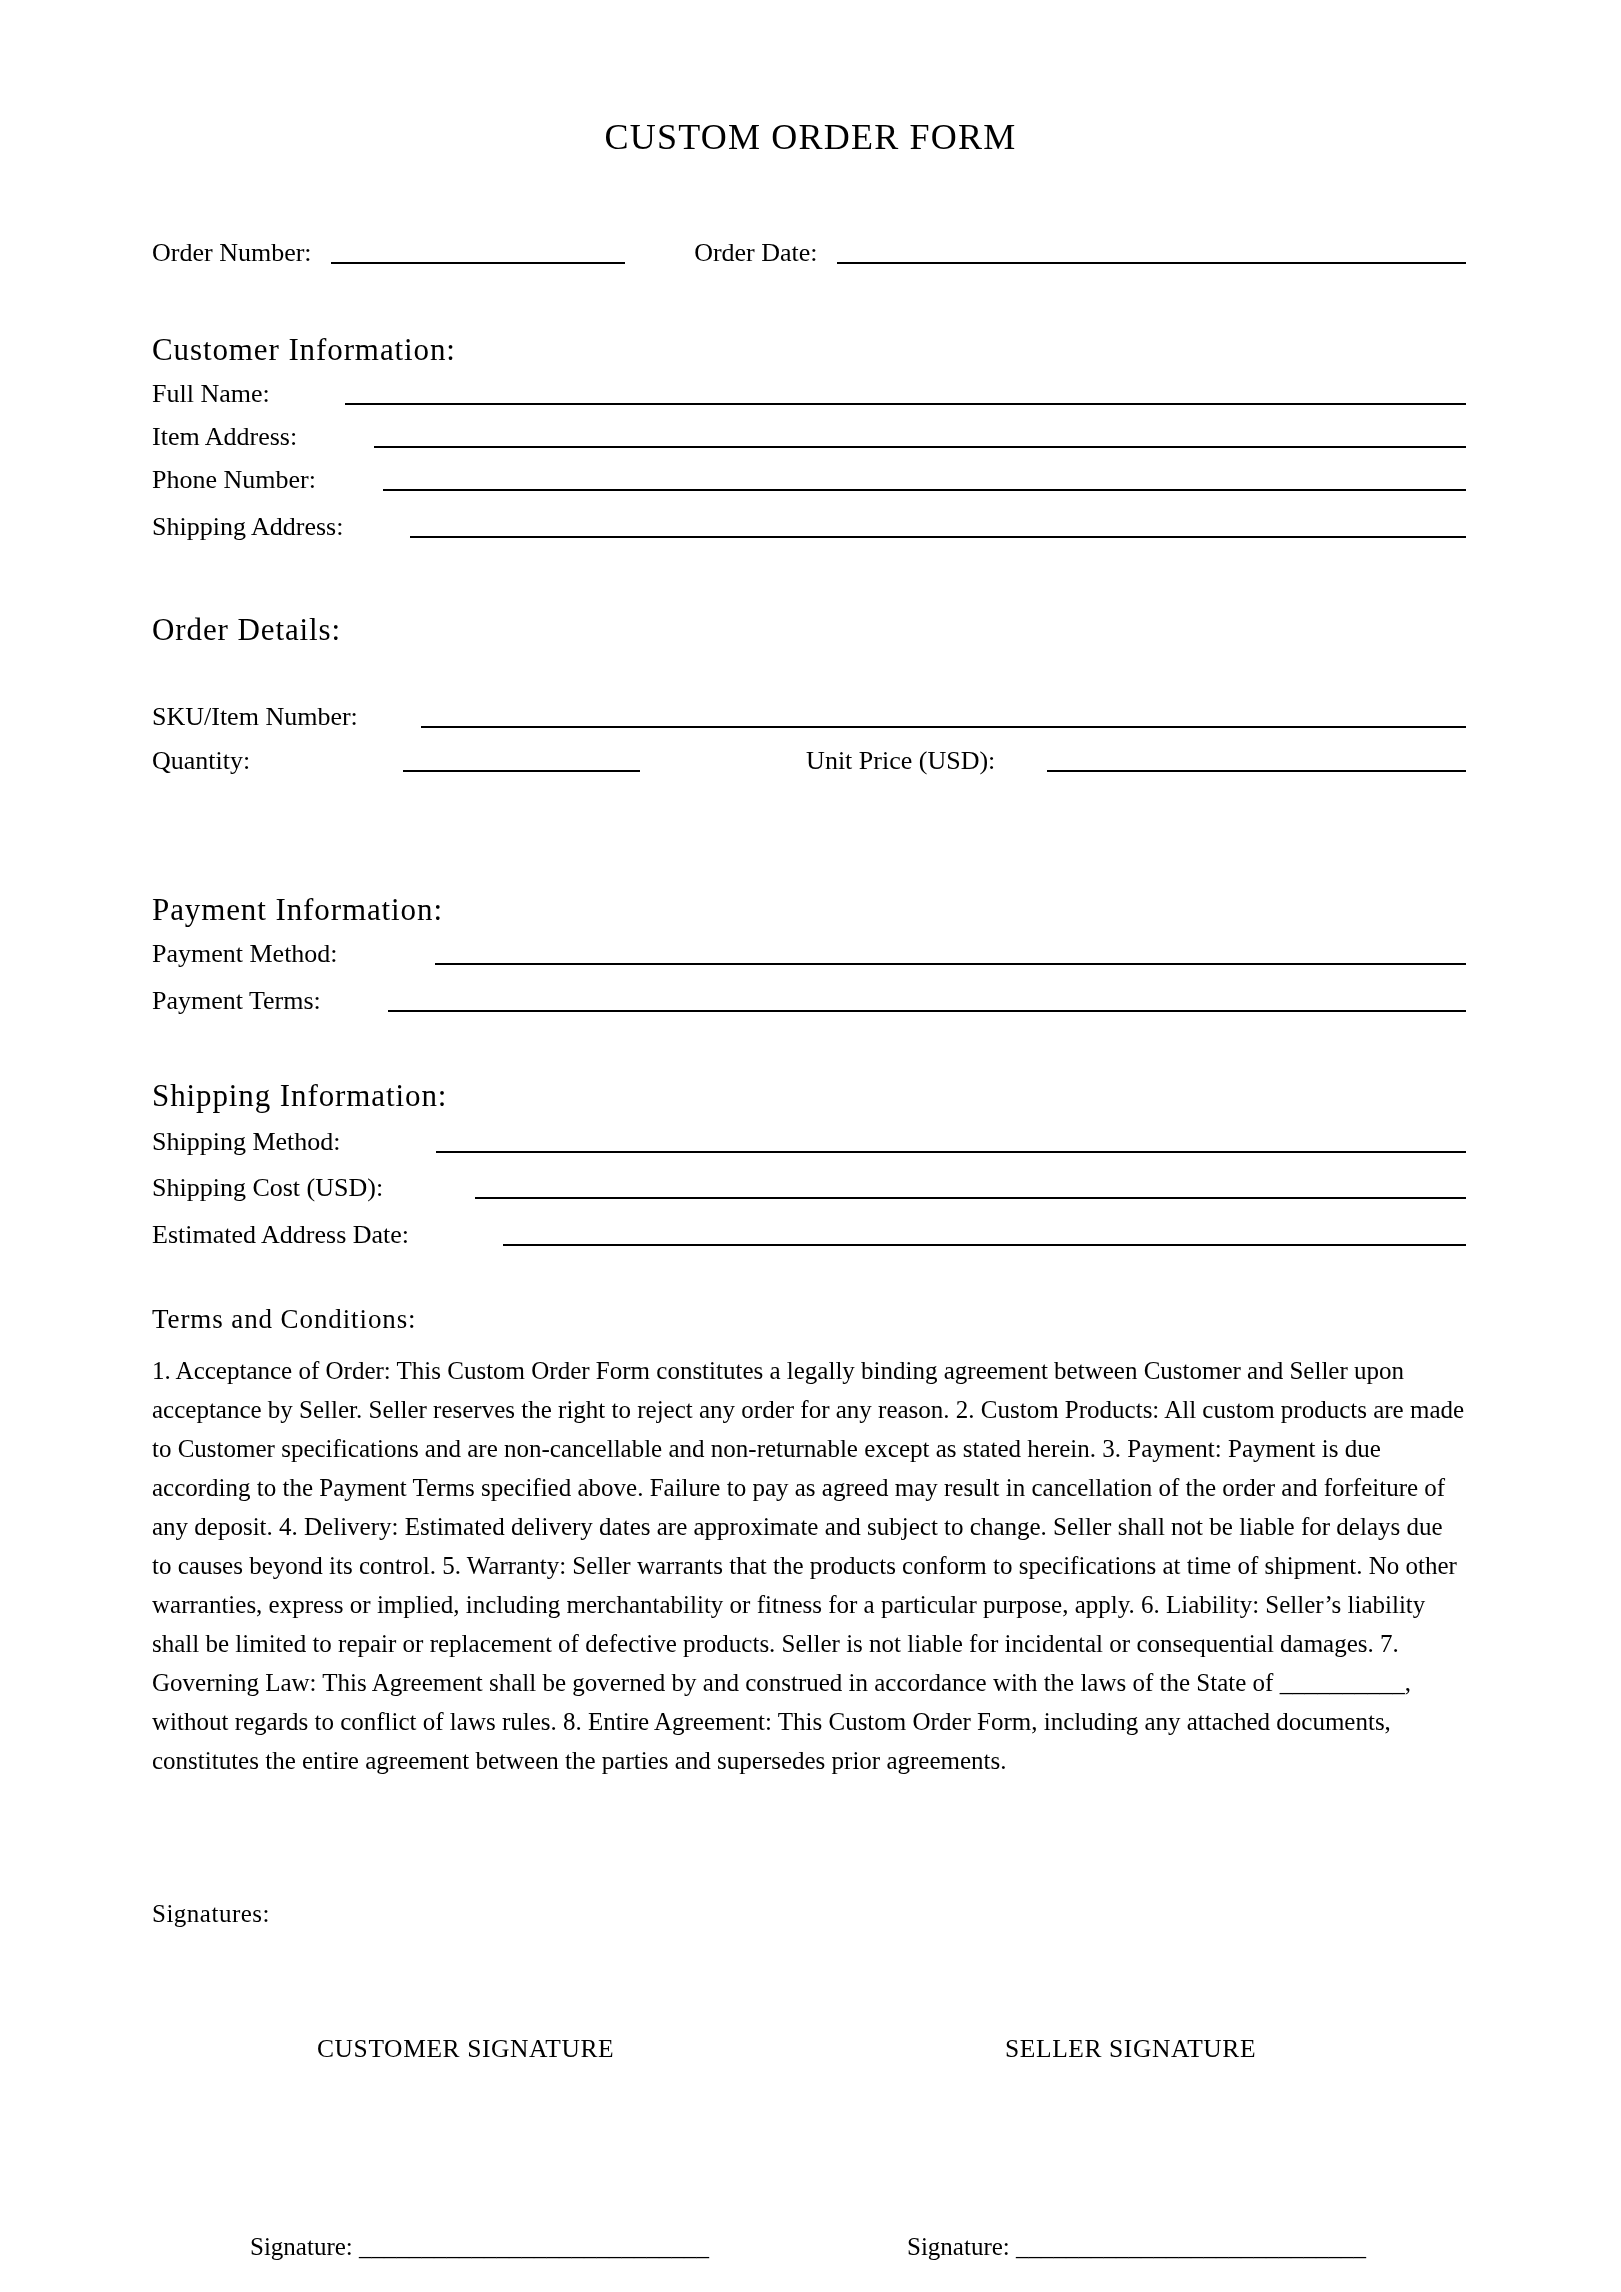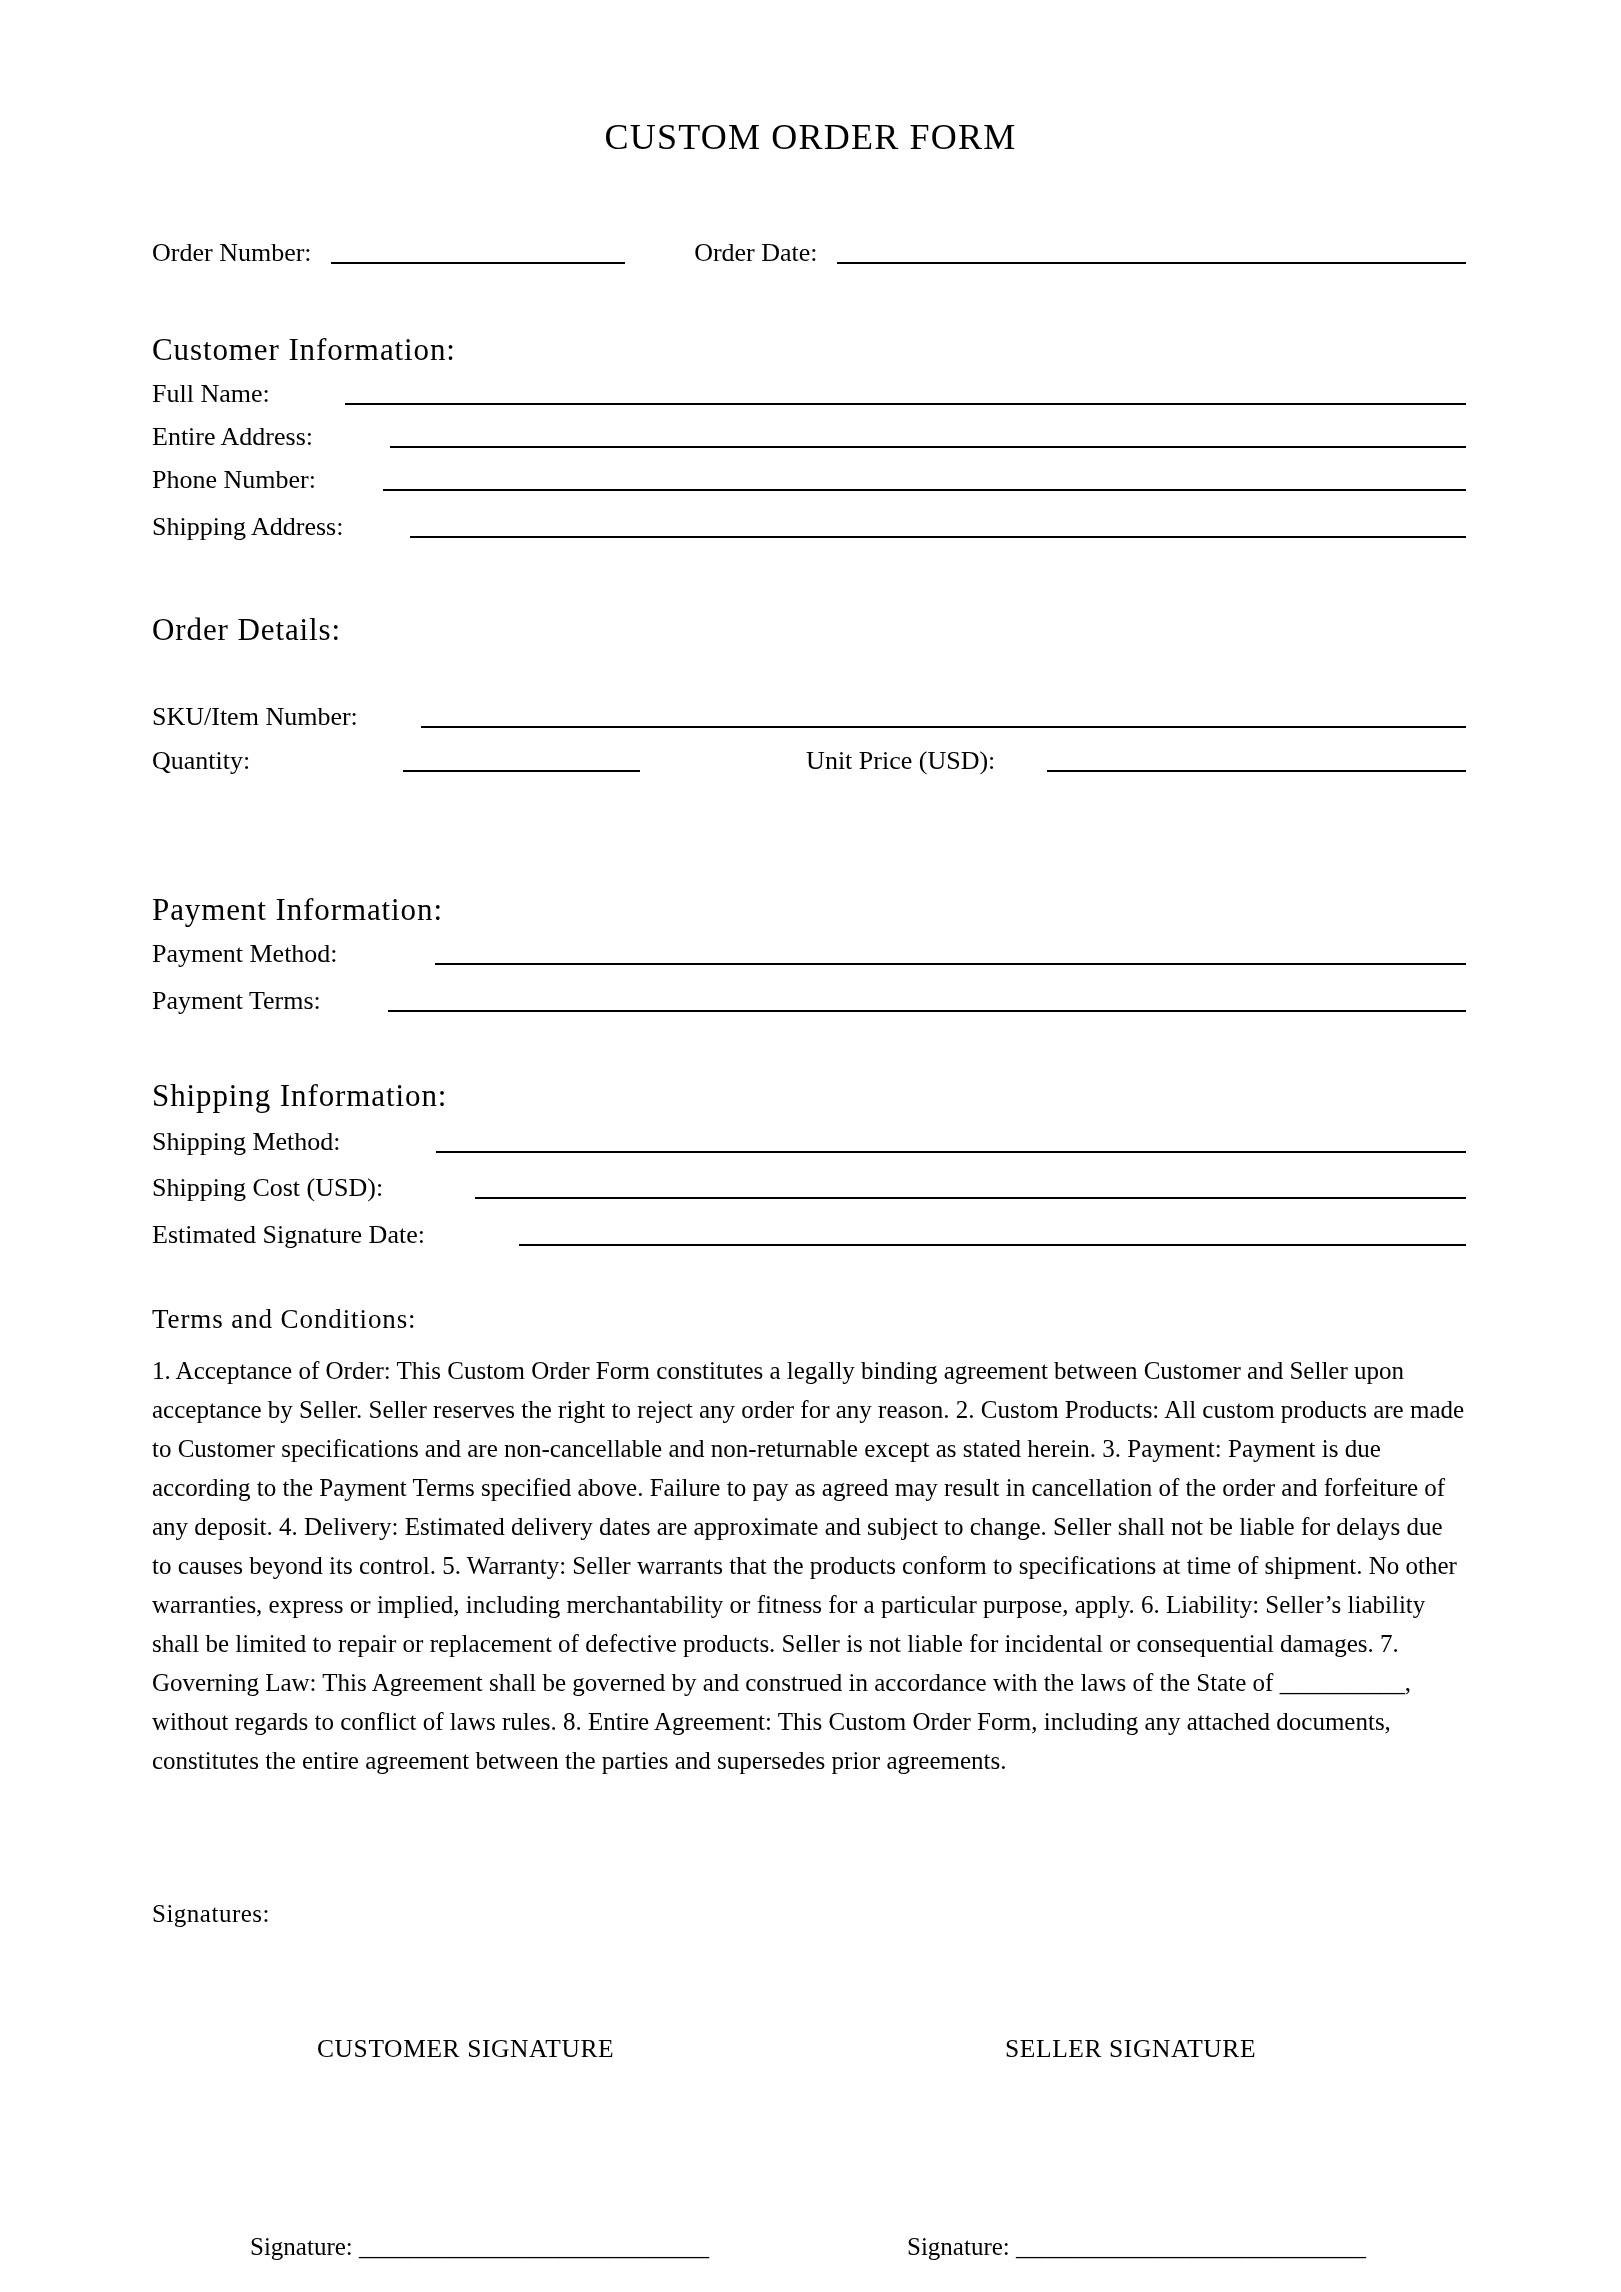--- a/index.html
+++ b/index.html
@@ -148,21 +148,21 @@
 
   <div class="section-head" style="top:332px;">Customer Information:</div>
 
   <div class="field-row" style="top:363px;">
     <span class="field-label">Full Name:</span>
     <span style="flex:0 0 69px;"></span>
     <span class="rule"></span>
   </div>
 
   <div class="field-row" style="top:406px;">
-    <span class="field-label">Entire Address:</span>
+    <span class="field-label">Item Address:</span>
     <span style="flex:0 0 71px;"></span>
     <span class="rule"></span>
   </div>
 
   <div class="field-row" style="top:449px;">
     <span class="field-label">Phone Number:</span>
     <span style="flex:0 0 61px;"></span>
     <span class="rule"></span>
   </div>
 
@@ -213,21 +213,21 @@
     <span class="rule"></span>
   </div>
 
   <div class="field-row" style="top:1157px;">
     <span class="field-label">Shipping Cost (USD):</span>
     <span style="flex:0 0 86px;"></span>
     <span class="rule"></span>
   </div>
 
   <div class="field-row" style="top:1204px;">
-    <span class="field-label">Estimated Signature Date:</span>
+    <span class="field-label">Estimated Address Date:</span>
     <span style="flex:0 0 88px;"></span>
     <span class="rule"></span>
   </div>
 
   <div class="terms-head">Terms and Conditions:</div>
   <div class="terms-body">1. Acceptance of Order: This Custom Order Form constitutes a legally binding agreement between Customer and Seller upon acceptance by Seller. Seller reserves the right to reject any order for any reason. 2. Custom Products: All custom products are made to Customer specifications and are non-cancellable and non-returnable except as stated herein. 3. Payment: Payment is due according to the Payment Terms specified above. Failure to pay as agreed may result in cancellation of the order and forfeiture of any deposit. 4. Delivery: Estimated delivery dates are approximate and subject to change. Seller shall not be liable for delays due to causes beyond its control. 5. Warranty: Seller warrants that the products conform to specifications at time of shipment. No other warranties, express or implied, including merchantability or fitness for a particular purpose, apply. 6. Liability: Seller’s liability shall be limited to repair or replacement of defective products. Seller is not liable for incidental or consequential damages. 7. Governing Law: This Agreement shall be governed by and construed in accordance with the laws of the State of __________, without regards to conflict of laws rules. 8. Entire Agreement: This Custom Order Form, including any attached documents, constitutes the entire agreement between the parties and supersedes prior agreements.</div>
 
   <div class="sig-head">Signatures:</div>
 
   <div class="sig-caption-row">

